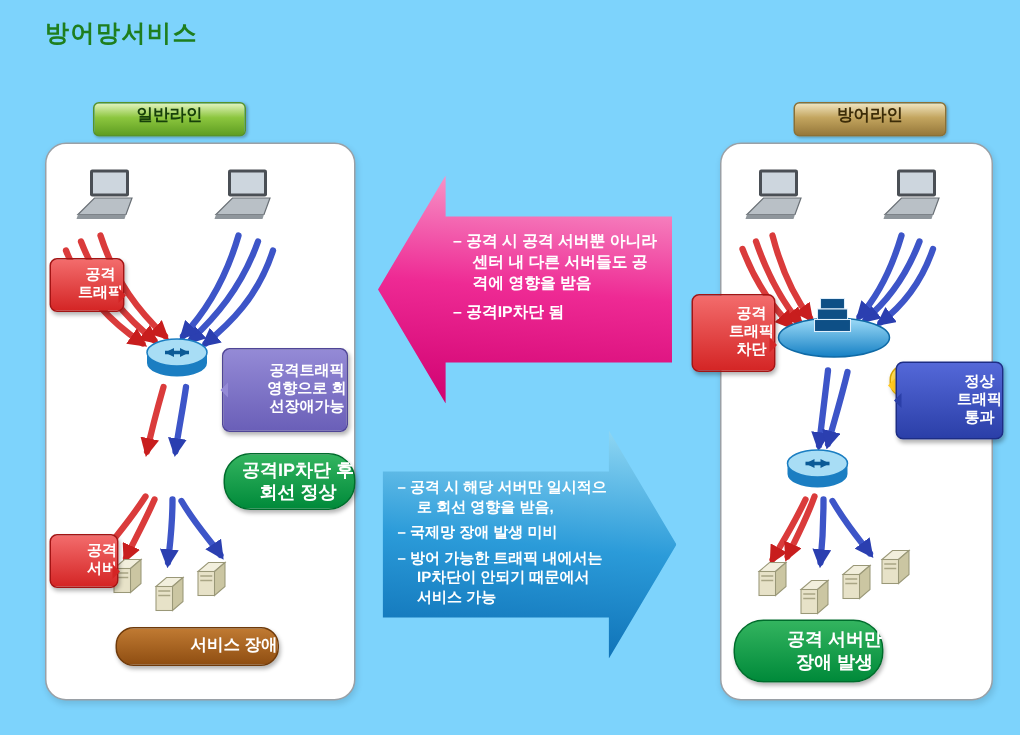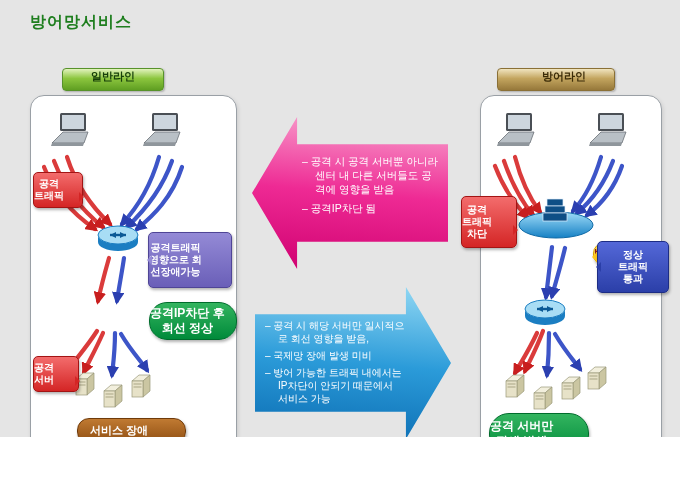--- a/index.html
+++ b/index.html
@@ -1,41 +1,41 @@
 <!DOCTYPE html>
 <html><head>
 <meta charset="utf-8">
 <style>
   html,body{margin:0;padding:0;background:#fff;}
   .canvas{
-    position:relative;width:680px;height:437px;background:#e5e5e5;
+    position:relative;width:680px;height:490px;background:#7dd3fc;
     font-family:"Liberation Sans","DejaVu Sans",sans-serif;overflow:hidden;
   }
   .title{
     position:absolute;left:30px;top:12px;font-size:16px;font-weight:bold;color:#1e7e1e;
     letter-spacing:1px;z-index:6;
   }
   .panel{
     position:absolute;top:95px;width:205px;height:370px;background:#fff;
     border:1.6px solid #9aa0a6;border-radius:14px;box-shadow:1px 2px 4px rgba(0,0,0,.12);z-index:1;
   }
   #panel-left{left:30px;}
   #panel-right{left:480px;width:180px;}
   .header-pill{
     position:absolute;top:68px;width:100px;height:21px;display:flex;justify-content:center;
     font-size:11px;font-weight:bold;border-radius:4px;z-index:6;box-shadow:1px 1px 2px rgba(0,0,0,.25);
   }
   #hdr-left{left:62px;background:linear-gradient(180deg,#e2f3bd 0%,#8cc63e 45%,#5f9e22 100%);
     color:#17400a;border:1px solid #57922a;}
-  #hdr-right{left:497px;background:linear-gradient(180deg,#f0e4bf 0%,#c3a55f 45%,#96783a 100%);
-    color:#3c2c08;border:1px solid #8a7036;padding-left:16px;}
+  #hdr-right{left:529px;background:linear-gradient(180deg,#f0e4bf 0%,#c3a55f 45%,#96783a 100%);
+    color:#3c2c08;border:1px solid #8a7036;}
   .flows{position:absolute;left:0;top:0;z-index:2;pointer-events:none;}
   .icon{position:absolute;z-index:3;}
   .callout{
-    position:absolute;display:flex;align-items:center;justify-content:flex-start;text-align:center;
+    position:absolute;display:flex;align-items:center;justify-content:flex-end;text-align:center;
     color:#fff;font-weight:bold;font-size:10px;line-height:1.22;border-radius:5px;z-index:4;
     box-shadow:1px 2px 3px rgba(0,0,0,.3);
   }
   .callout span{white-space:pre-line;}
   .red-bg{background:linear-gradient(180deg,#f36c6c 0%,#d42525 100%);border:1px solid #a31414;}
   .purple-bg{background:linear-gradient(180deg,#948ad6 0%,#6a5fb8 100%);border:1px solid #4f4596;}
   .green-bg{background:linear-gradient(180deg,#33b45f 0%,#008a3a 100%);border:1px solid #006c2c;font-size:12px;}
   .brown-bg{background:linear-gradient(180deg,#c07a32 0%,#8f4e12 100%);border:1px solid #6f3a0a;font-size:11px;padding-left:12px;}
   .yellow-bg{background:linear-gradient(180deg,#ffe26a 0%,#ffc81e 100%);border:1px solid #d8a400;color:#8b1a1a;font-size:11px;margin-top:40px;}
   .blue-bg{background:linear-gradient(180deg,#5468d8 0%,#2b3fa8 100%);border:1px solid #1d2d85;}
@@ -49,21 +49,21 @@
   #arrow-general{
     left:252px;top:117px;
     clip-path:polygon(0 50%,23% 0,23% 18%,100% 18%,100% 82%,23% 82%,23% 100%);
     background:linear-gradient(185deg,#f9a6d0 0%,#ee2a94 50%,#cf0070 100%);
   }
   #arrow-defense{
     left:255px;top:287px;
     clip-path:polygon(100% 50%,77% 0,77% 18%,0 18%,0 82%,77% 82%,77% 100%);
     background:linear-gradient(185deg,#93d9f4 0%,#2b9bd9 50%,#0b6cb2 100%);
   }
-  .arrow-text{position:absolute;color:#fff;font-weight:normal;}
+  .arrow-text{position:absolute;color:#fff;font-weight:bold;}
   #arrow-general .arrow-text{left:50px;top:37px;right:8px;font-size:10.5px;line-height:1.35;}
   #arrow-defense .arrow-text{left:10px;top:32px;width:140px;font-size:10px;line-height:1.3;}
   .bullet{padding-left:13px;text-indent:-13px;margin-bottom:4px;}
 </style>
 </head>
 <body>
 
 <div class="canvas">
 
   <div class="title">방어망서비스</div>

